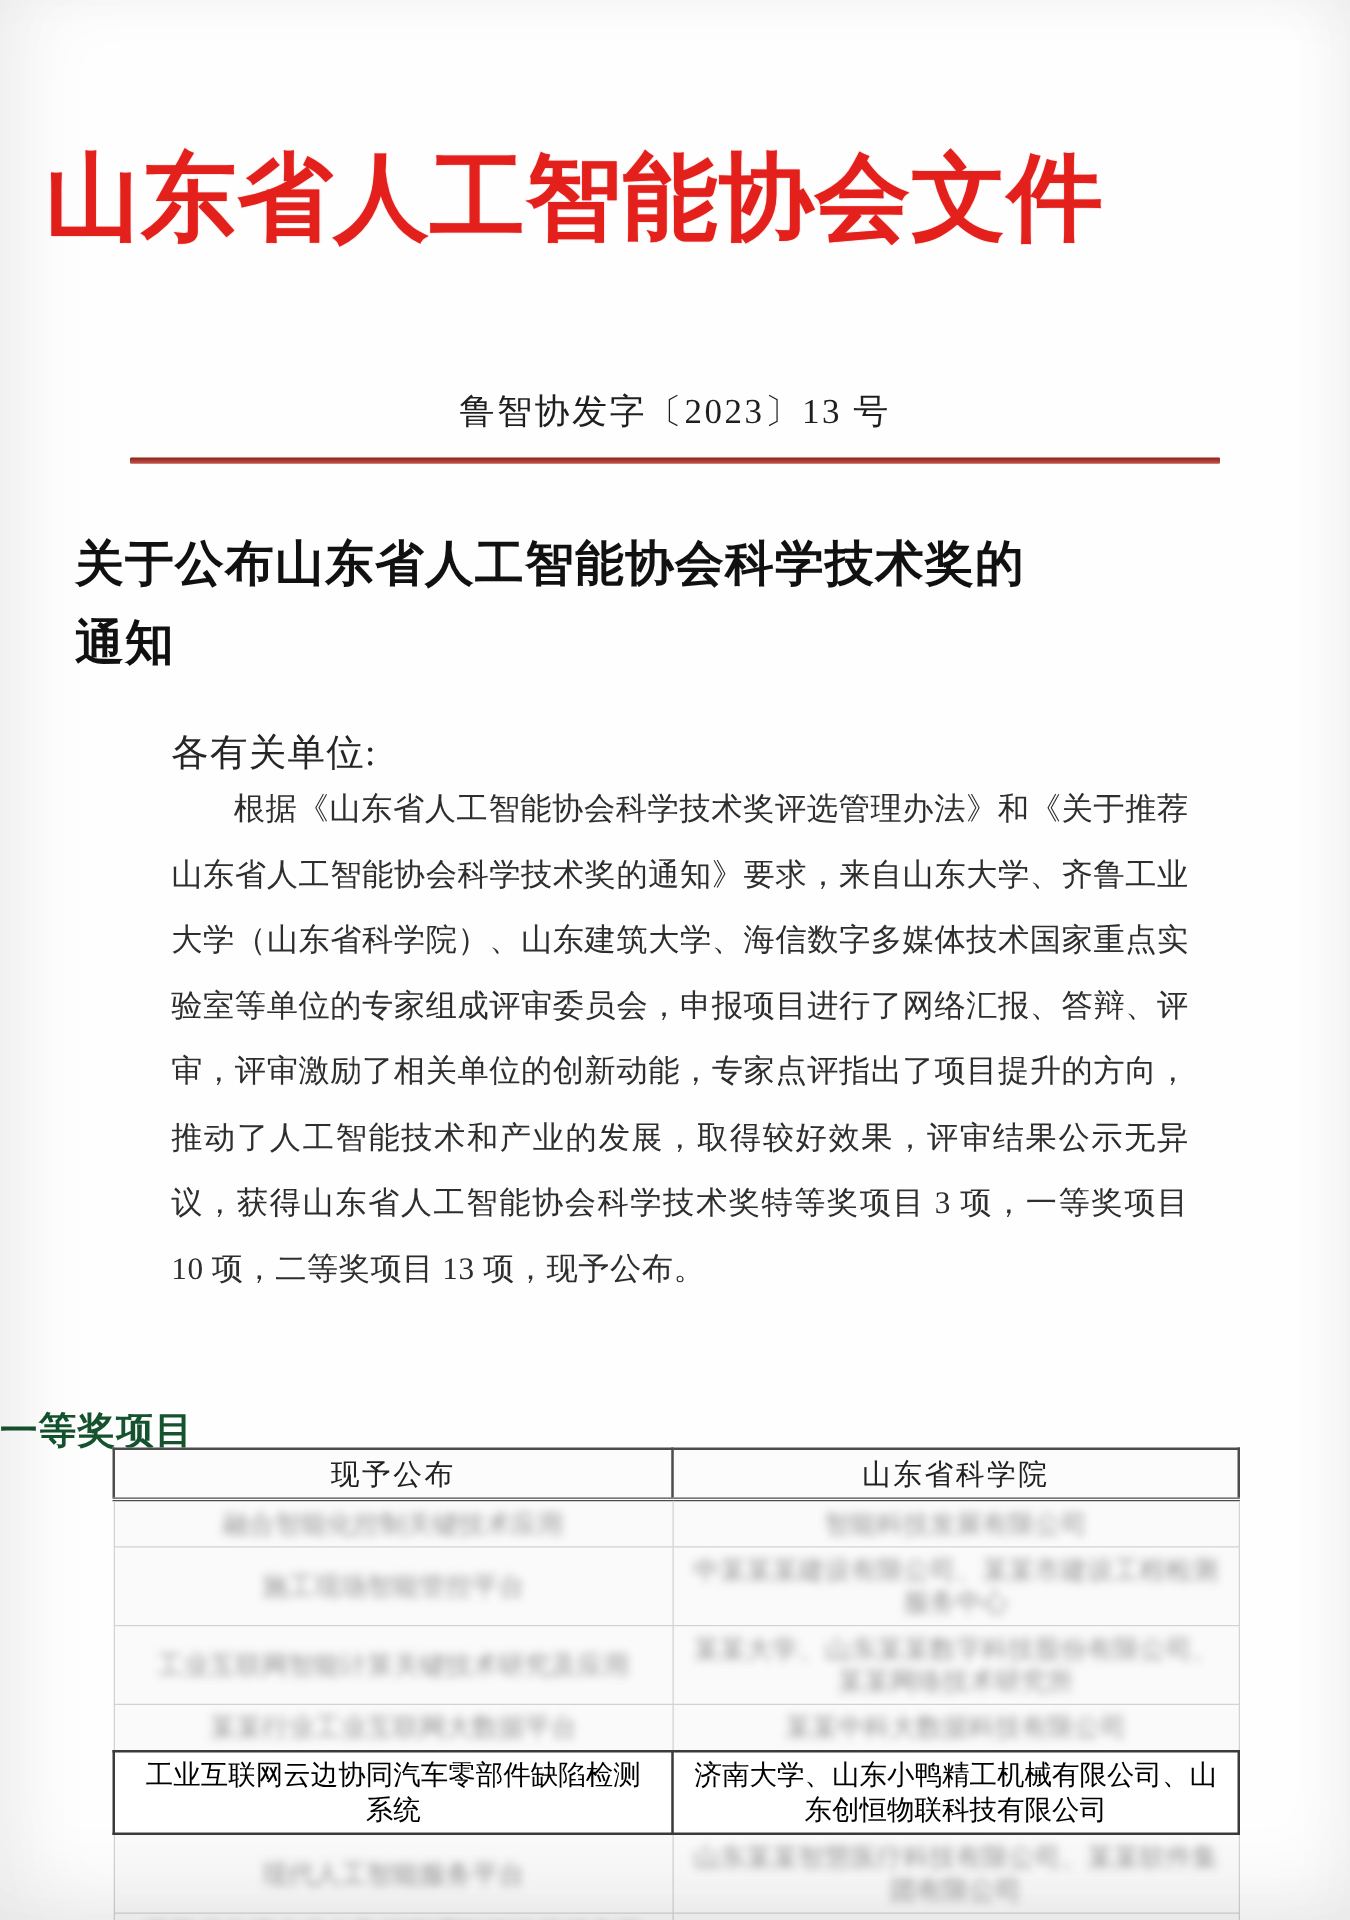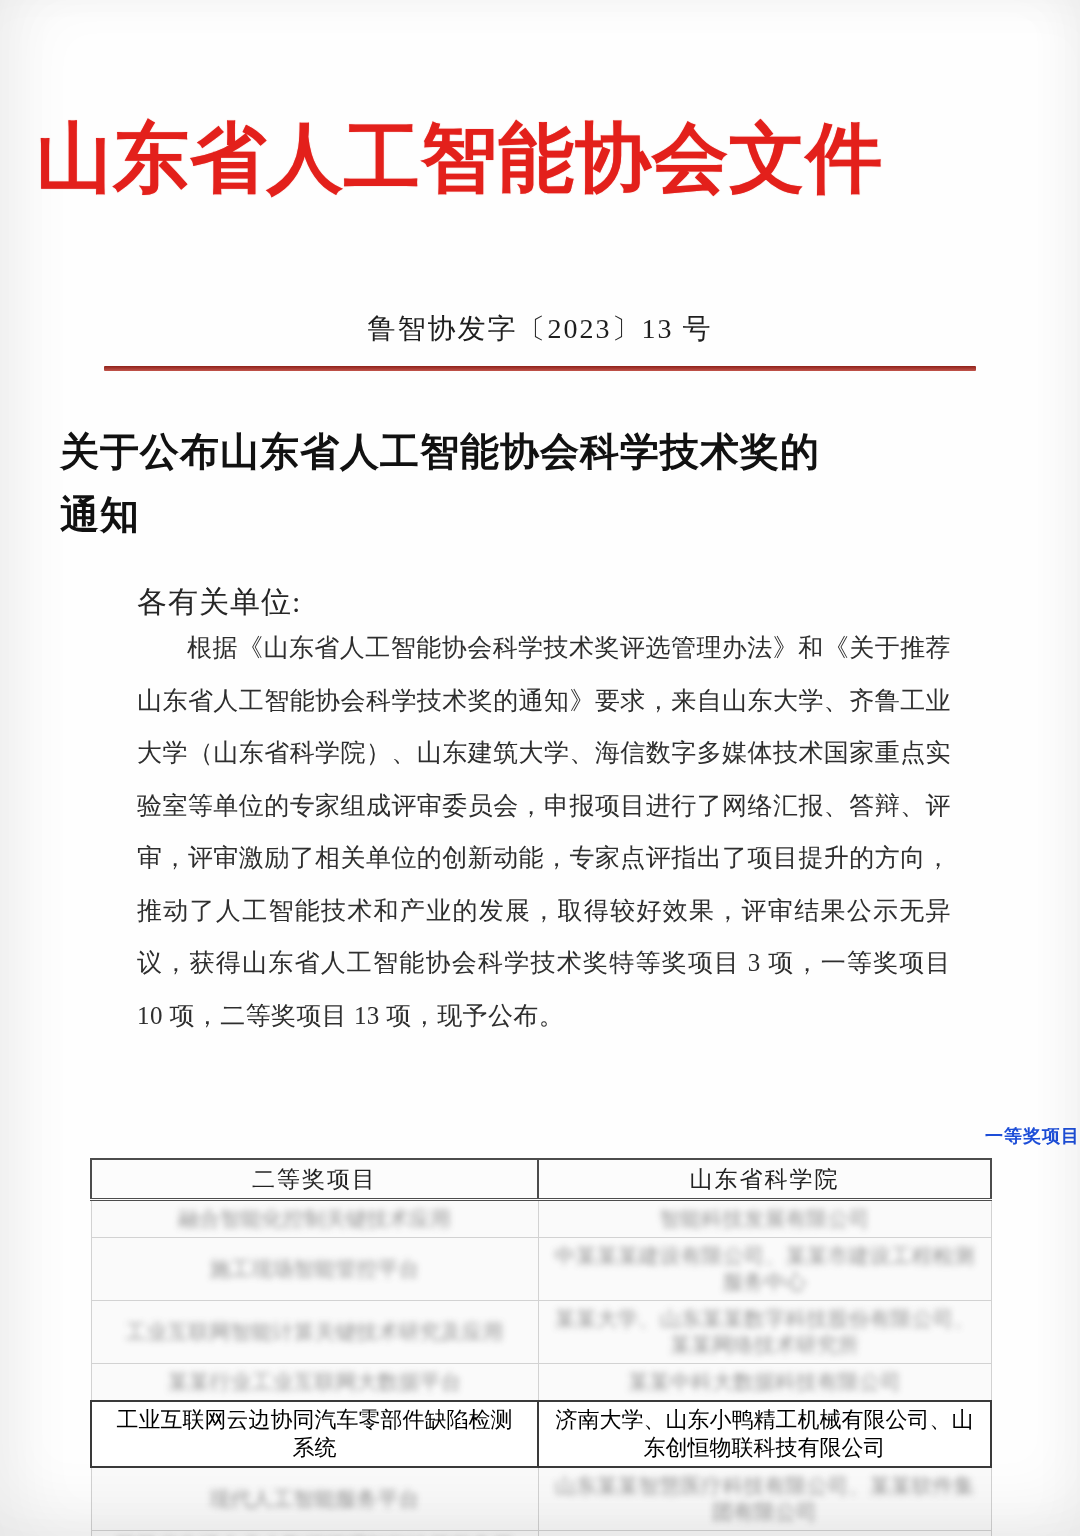--- a/index.html
+++ b/index.html
@@ -53,23 +53,23 @@
   }
   .body-paragraph{
     position:absolute;top:622px;left:137px;width:814px;
     font-size:25px;line-height:52.5px;
     text-align:justify;text-justify:inter-character;
     text-indent:2em;color:#2e2e2e;letter-spacing:0.4px;
   }
   
   .table-section-label{
     position:absolute;top:1124px;left:0;width:100%;
-    text-align:right;
+    text-align:left;
     font-family:"Liberation Sans", sans-serif;
-    font-size:18px;font-weight:bold;color:#1d4ed8;letter-spacing:1px;
+    font-size:30px;font-weight:bold;color:#14532d;letter-spacing:1px;
   }
   table.awards{
     position:absolute;top:1158px;left:90px;
     width:900px;border-collapse:collapse;table-layout:fixed;
     background:#fdfdfd;
   }
   table.awards col.c1{width:447px;}
   table.awards col.c2{width:453px;}
   table.awards td, table.awards th{
     border:1px solid #9a9a9a;
@@ -115,21 +115,21 @@
 
   <div class="table-section-label">一等奖项目</div>
 
   <table class="awards">
     <colgroup>
         <col class="c1">
         <col class="c2">
       </colgroup>
     <thead>
       <tr class="header-row">
-        <th>二等奖项目</th>
+        <th>现予公布</th>
         <th>山东省科学院</th>
       </tr>
     </thead>
     <tbody>
         <tr class="row-blurred h1">
           <td><span class="cell-text">融合智能化控制关键技术应用</span></td>
           <td><span class="cell-text">智能科技发展有限公司</span></td>
         </tr>
         <tr class="row-blurred h2">
           <td><span class="cell-text">施工现场智能管控平台</span></td>

